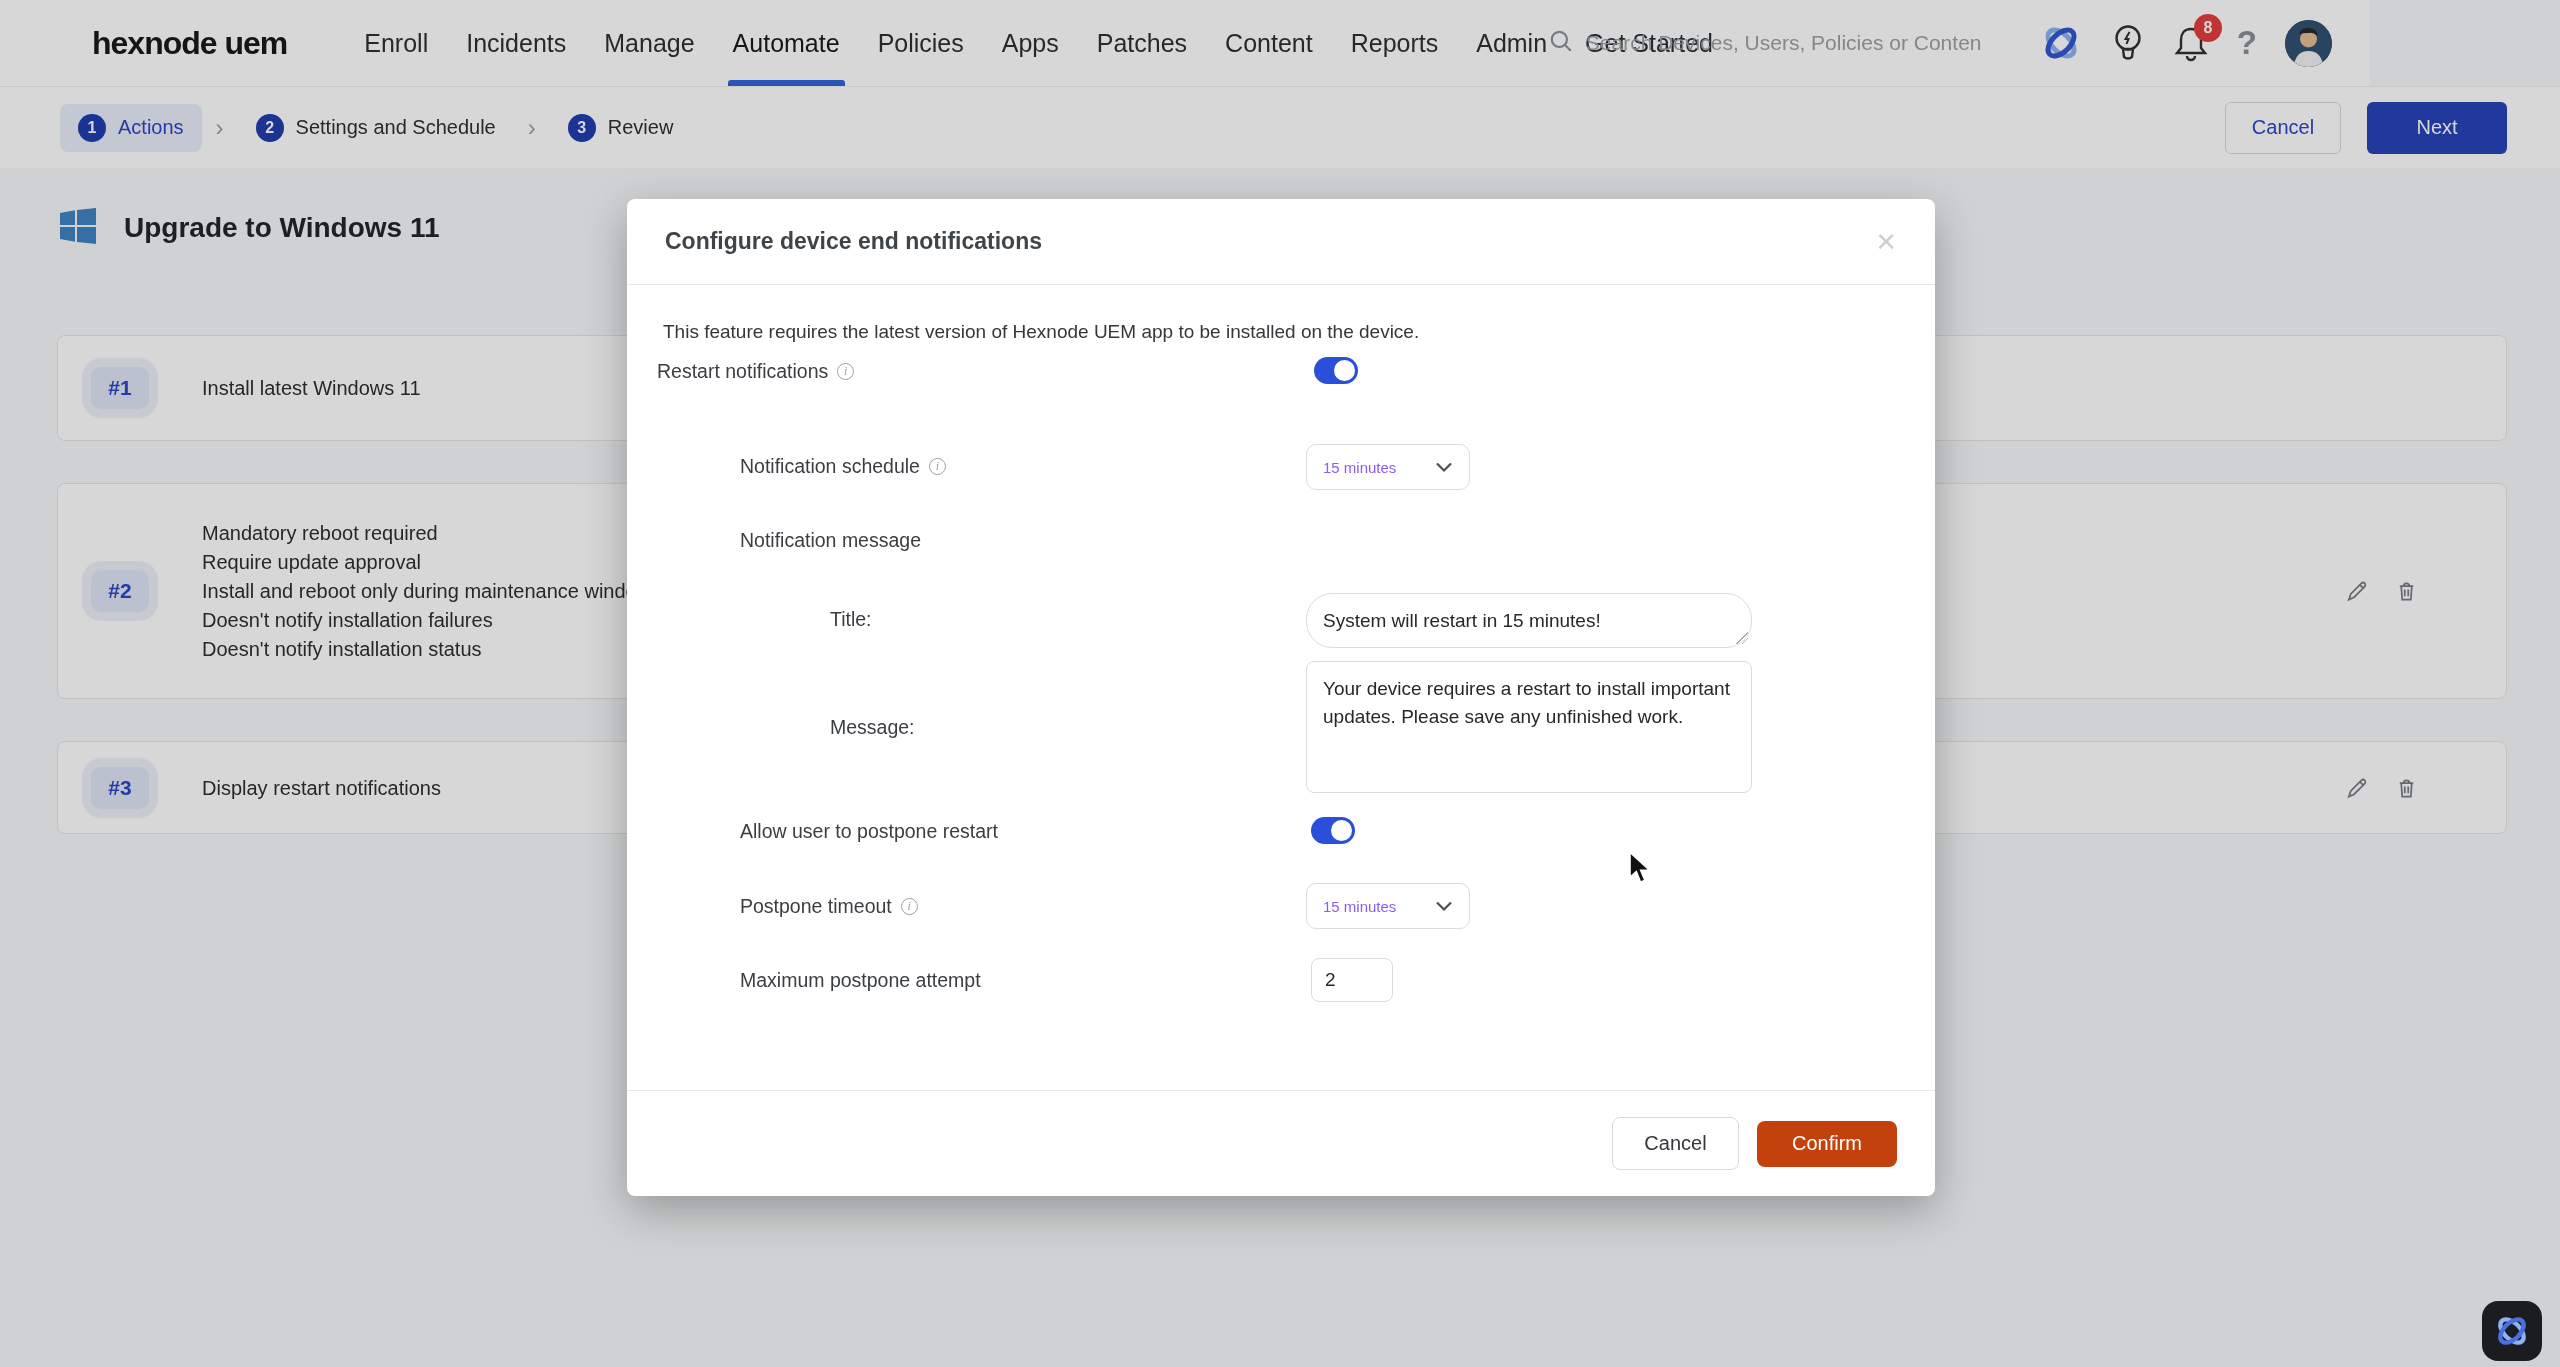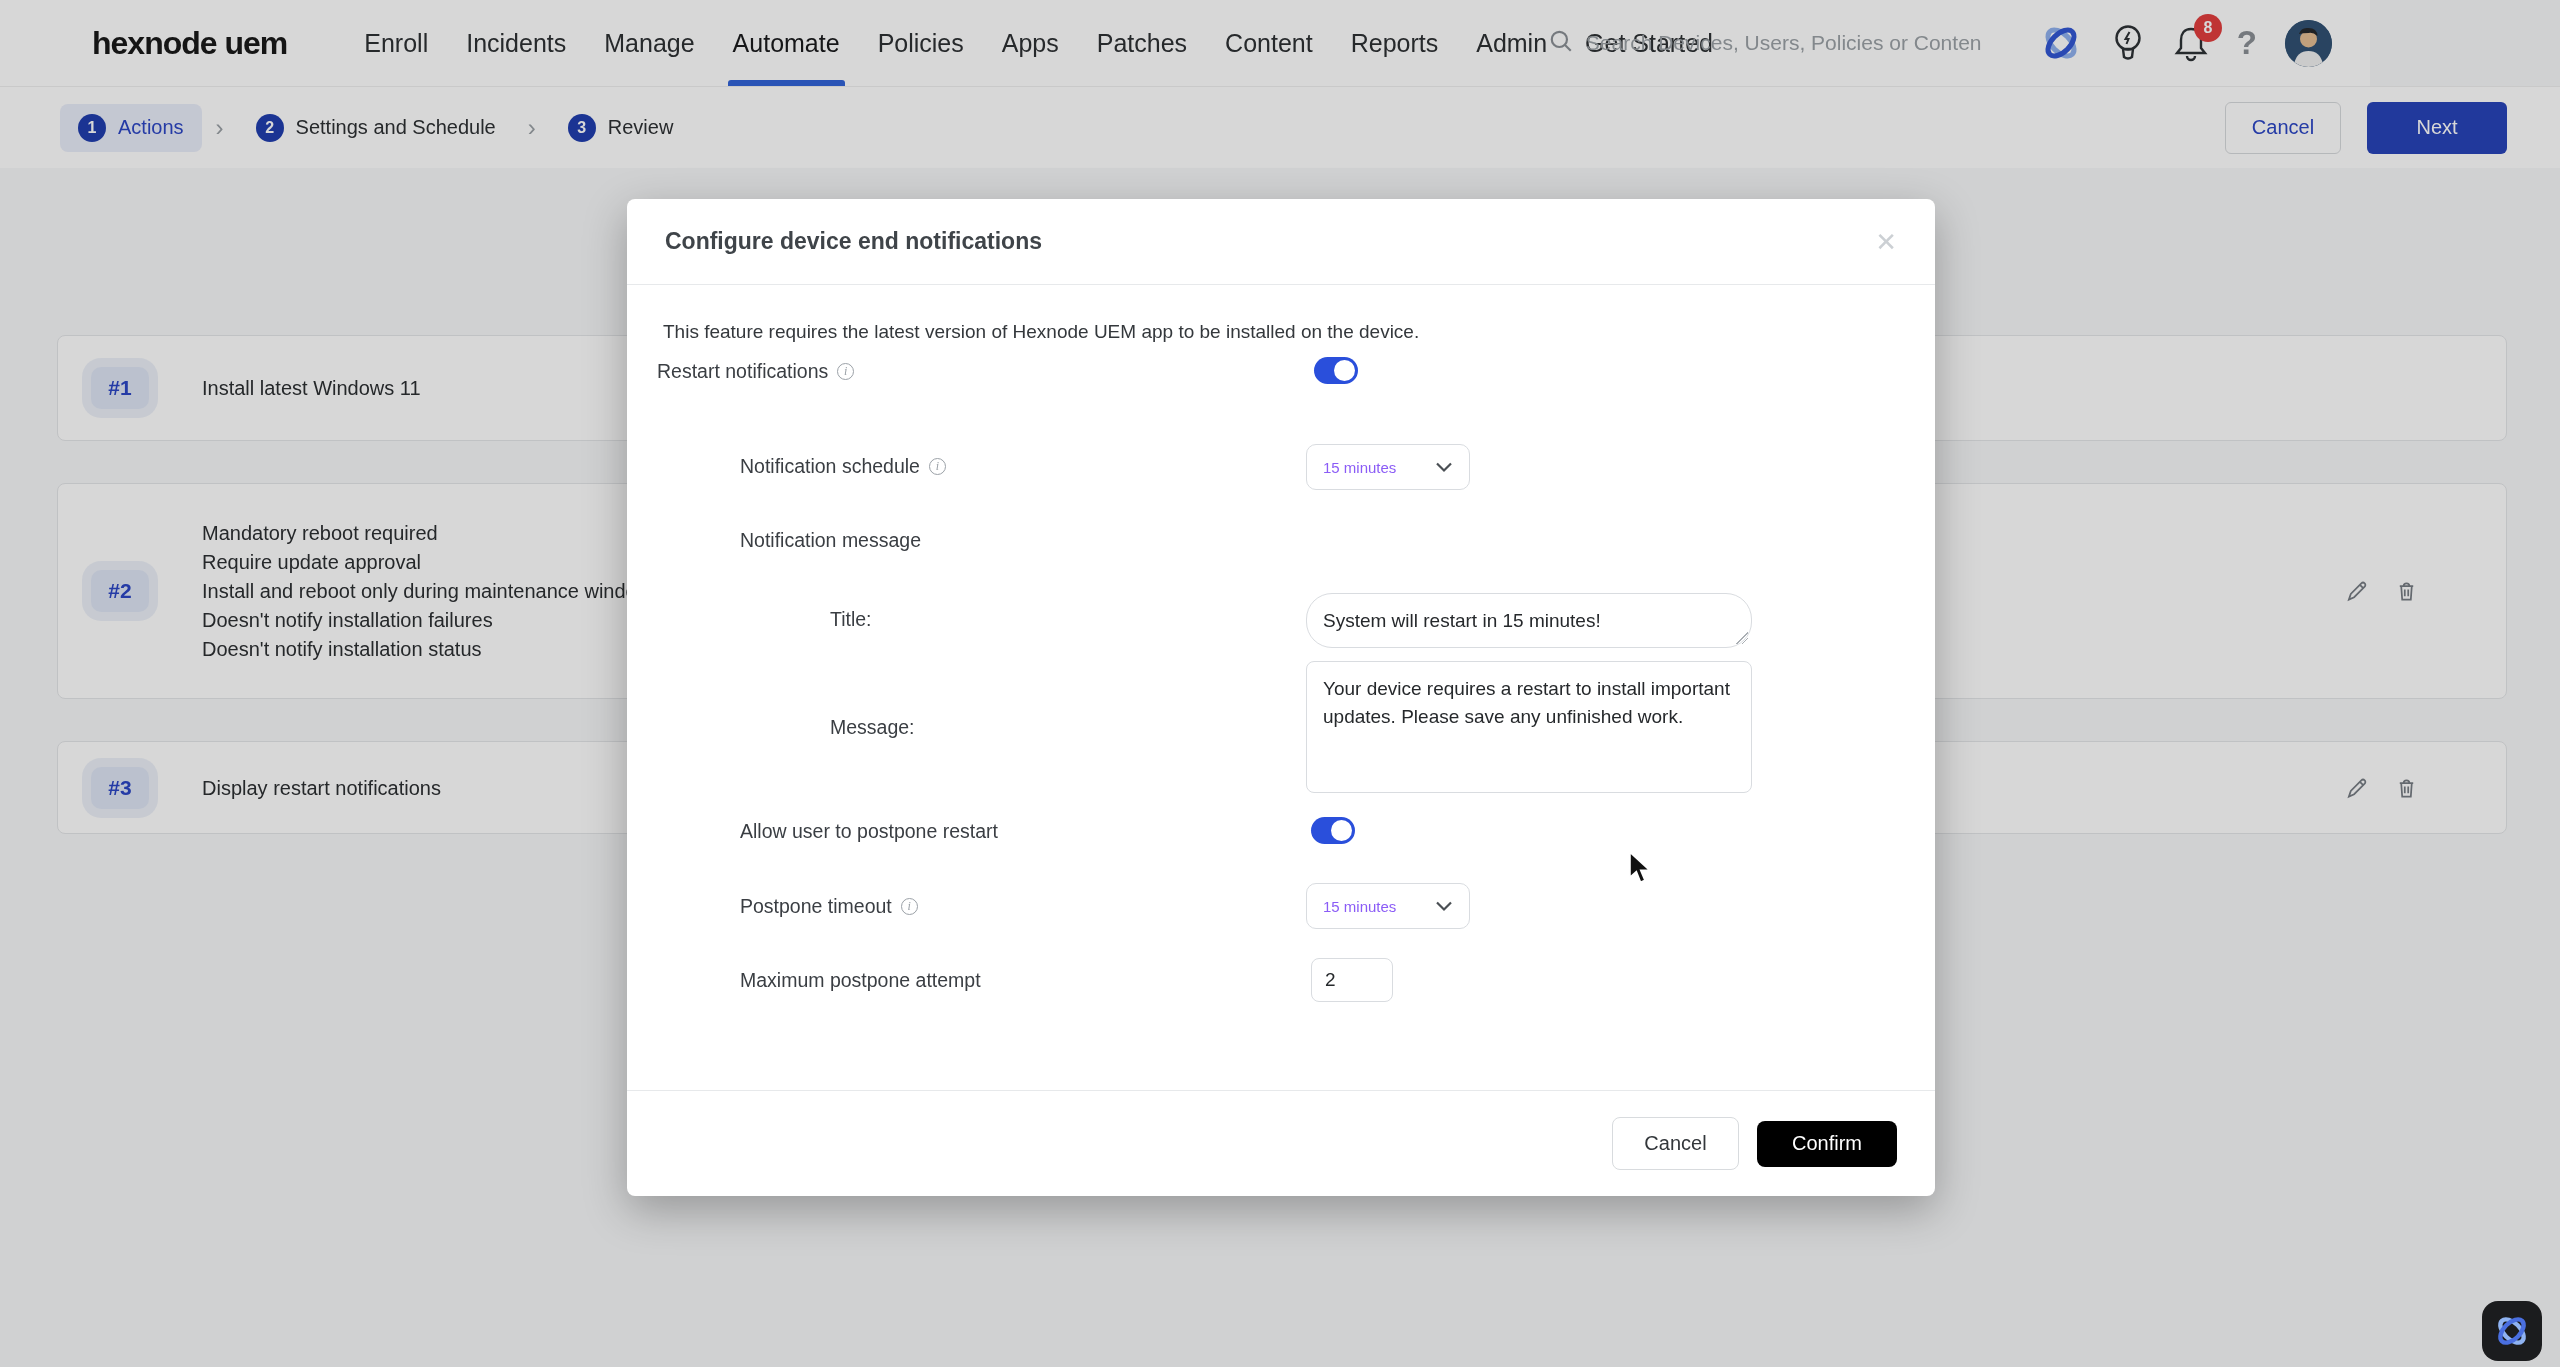--- a/index.html
+++ b/index.html
@@ -60,21 +60,21 @@
   .toggle .knob { position:absolute; top:3px; right:3px; width:21px; height:21px; border-radius:50%; background:#fff; }
   .select { position:absolute; width:164px; height:46px; border:1px solid #d9dce0; border-radius:10px; display:flex; align-items:center; justify-content:space-between; padding:0 16px; cursor:pointer; background:#fff; }
   .select span { font-size:15px; color:#8b5cf6; }
   .ta-wrap { position:absolute; border:1px solid #d9dce0; border-radius:8px; background:#fff; }
   .ta-wrap textarea { width:100%; height:100%; border:none; outline:none; resize:none; border-radius:8px; padding:13px 16px; font-size:19px; line-height:1.45; color:#26292c; font-family:"Liberation Sans",sans-serif; background:transparent; }
   .resize-corner { position:absolute; right:3px; bottom:3px; width:12px; height:12px; background:
       linear-gradient(135deg, transparent 0 50%, #a9aeb3 50% 56%, transparent 56% 72%, #a9aeb3 72% 78%, transparent 78%); pointer-events:none; }
   .num-input { position:absolute; width:82px; height:44px; border:1px solid #d9dce0; border-radius:8px; padding:0 0 0 13px; font-size:19px; color:#26292c; outline:none; font-family:"Liberation Sans",sans-serif; }
   .modal-footer { position:absolute; left:0; right:0; bottom:0; height:106px; border-top:1px solid #e7e9eb; display:flex; align-items:center; justify-content:flex-end; gap:18px; padding:0 38px; }
   .btn-outline-m { width:127px; height:53px; background:#fff; border:1px solid #d8dbde; border-radius:8px; color:#33373b; }
-  .btn-primary-m { width:140px; height:46px; background:#000000; border:none; border-radius:8px; color:#fff; }
+  .btn-primary-m { width:140px; height:46px; background:#c2410c; border:none; border-radius:8px; color:#fff; }
 
   .chat-widget { position:absolute; left:2482px; top:1301px; width:60px; height:60px; border-radius:16px; background:#1b1c1e; z-index:7; display:flex; align-items:center; justify-content:center; cursor:pointer; }
   .cursor { position:absolute; left:1628px; top:852px; z-index:8; pointer-events:none; }
 </style>
 </head>
 <body>
 
 <div class="topbar">
   <div class="logo">hexnode uem</div>
   <div class="nav">
@@ -149,20 +149,31 @@
       <div class="step-label">Review</div>
     </div>
   </div>
   <div class="stepbar-actions">
     <button class="btn btn-outline-top">Cancel</button>
     <button class="btn btn-primary-top">Next</button>
   </div>
 </div>
 
 <div class="content">
+  <div class="page-head">
+    <span>
+      <svg width="36" height="36" viewBox="0 0 36 36">
+        <polygon points="0,5 15,2.2 15,17 0,17" fill="#3e82c4"></polygon>
+        <polygon points="17,2 36,0 36,17 17,17" fill="#3e82c4"></polygon>
+        <polygon points="0,19 15,19 15,33.8 0,31" fill="#3e82c4"></polygon>
+        <polygon points="17,19 36,19 36,36 17,34" fill="#3e82c4"></polygon>
+      </svg>
+    </span>
+    <div class="page-title">Upgrade to Windows 11</div>
+  </div>
 
   <div class="card" style="top:167px; height:106px;">
     <div class="card-badge">#1</div>
     <div class="card-lines">Install latest Windows 11</div>
   </div>
 
   <div class="card" style="top:315px; height:216px;">
     <div class="card-badge">#2</div>
     <div class="card-lines">
       <div>Mandatory reboot required</div>

